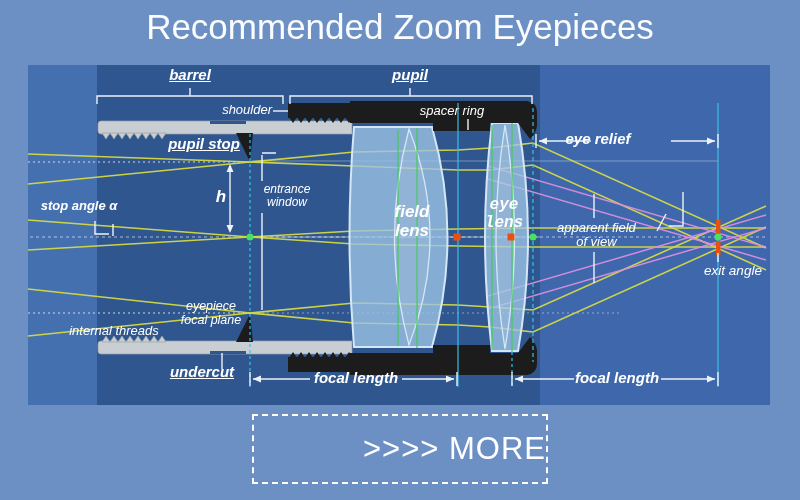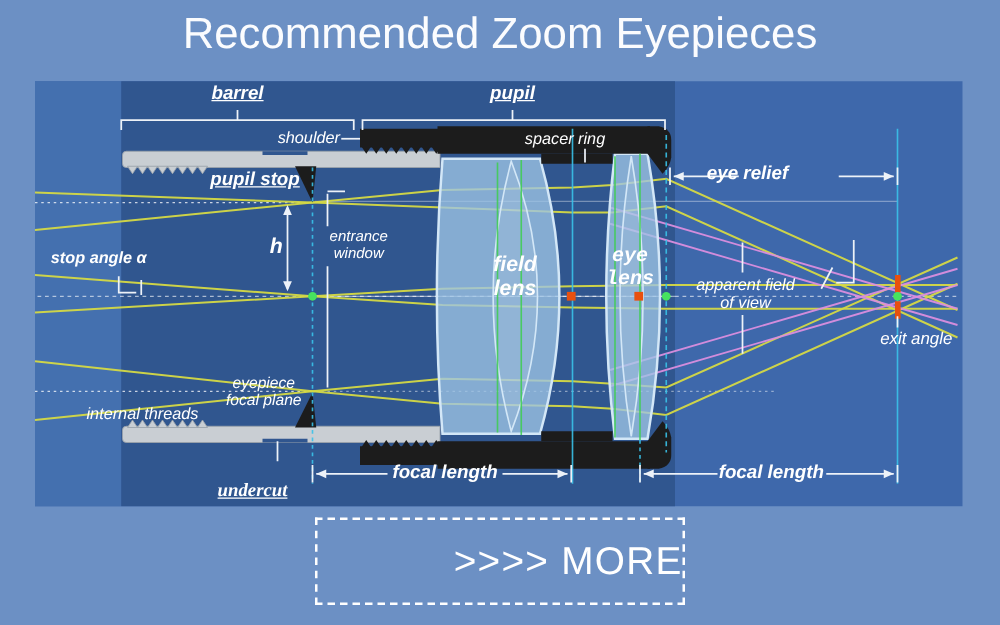--- a/index.html
+++ b/index.html
@@ -188,21 +188,21 @@
   <div class="lbl" style="left:287px;top:183px;font-size:12px;">
     <span>entrance</span>
     <span>window</span>
   </div>
   <div class="lbl" style="left:211px;top:254px;font-size:12.5px;margin-top:46px;">
     <span>eyepiece</span>
     <span>focal plane</span>
   </div>
 
   <div class="lbl" style="left:114px;top:324px;">internal threads</div>
-  <div class="lbl b u" style="left:202px;top:385px;font-size:15px;font-family:Liberation Serif, serif;">undercut</div>
+  <div class="lbl b u" style="left:202px;top:364px;font-size:15px;">undercut</div>
 
   <div class="lbl b" style="left:412px;top:203px;font-size:17px;">
     <span>field</span>
     <span>lens</span>
   </div>
   <div class="lbl b" style="left:504px;top:197px;font-size:16px;font-family:Liberation Mono, monospace;">
     <span>eye</span>
     <span>lens</span>
   </div>
 

